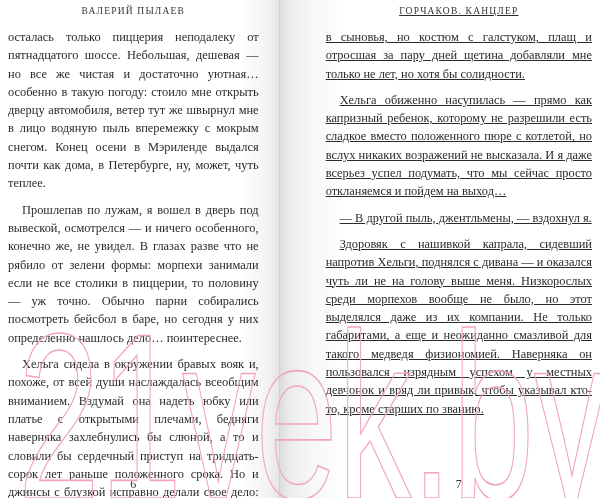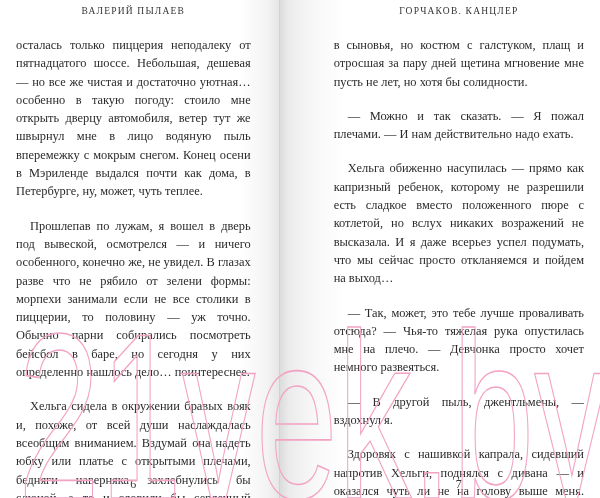--- a/index.html
+++ b/index.html
@@ -15,28 +15,29 @@
   .page-left {
     width: 300px;
     background: linear-gradient(to right, #ffffff 0%, #ffffff 86%, #f3f3f3 96%, #e6e6e6 100%);
     padding: 0 12px 0 0;
   }
   .page-right {
     width: 344px;
     background: linear-gradient(to right, #dcdcdc 0%, #ececec 3%, #f7f7f7 10%, #ffffff 20%, #ffffff 100%);
     padding: 0 0 0 38px;
     border-left: 1px solid #d2d2d2;
+    text-decoration: underline;
   }
   .running-head {
     font-size: 9.5px; letter-spacing: 1.2px; text-transform: uppercase;
     text-align: center; color: #333; height: 20px; line-height: 22px;
   }
   .page-left .running-head { padding-left: 0; }
   .text-block { font-size: 12.4px; line-height: 18.3px; margin-top: 1px; }
-  .text-block p { margin: 16px; text-align: justify; text-indent: 14px; hyphens: manual; }
+  .text-block p { margin: 8px; text-align: justify; text-indent: 14px; hyphens: manual; }
   .text-block p.cont { text-indent: 0; }
   .page-number {
     position: absolute; bottom: 6px; left: 0; right: 0; text-align: center;
     font-size: 12px; color: #333;
   }
   .page-left .page-number { right: 12px; }
   .page-right .page-number { left: 38px; }
   .watermark {
     position: absolute; left: 0; top: 0; width: 600px; height: 498px; pointer-events: none;
   }
@@ -52,24 +53,22 @@
       <p>Прошлепав по лужам, я вошел в дверь под вывеской, осмотрелся — и ничего особенного, конечно же, не увидел. В глазах разве что не рябило от зелени формы: морпехи занимали если не все столики в пиццерии, то половину — уж точно. Обычно парни собирались посмотреть бейсбол в баре, но сегодня у них определенно нашлось дело… поинтереснее.</p>
       <p>Хельга сидела в окружении бравых вояк и, похоже, от всей души наслаждалась всеобщим вниманием. Вздумай она надеть юбку или платье с открытыми плечами, бедняги наверняка захлебнулись бы слюной, а то и словили бы сердечный приступ на тридцать-сорок лет раньше положенного срока. Но и джинсы с блузкой исправно делали свое дело: ее высочество собрала целую толпу обожателей. Может, слегка подвыпившую — и все же вполне приличную и задорно-веселую. Настолько, что у меня на мгновение даже мелькнула мысль присоединиться.</p>
 
     </div>
     <div class="page-number">6</div>
   </div>
 
   <div class="page page-right">
     <div class="running-head">ГОРЧАКОВ. КАНЦЛЕР</div>
     <div class="text-block">
-      <p class="cont">в сыновья, но костюм с галстуком, плащ и отросшая за пару дней щетина мгновение мне пусть не лет, но хотя бы солидности.</p>
-      <p>— Можно и так сказать. — Я пожал плечами. — И нам действительно надо ехать.</p>
+      <p class="cont">в сыновья, но костюм с галстуком, плащ и отросшая за пару дней щетина добавляли мне только не лет, но хотя бы солидности.</p>
       <p>Хельга обиженно насупилась — прямо как капризный ребенок, которому не разрешили есть сладкое вместо положенного пюре с котлетой, но вслух никаких возражений не высказала. И я даже всерьез успел подумать, что мы сейчас просто откланяемся и пойдем на выход…</p>
-      <p>— Так, может, это тебе лучше проваливать отсюда? — Чья-то тяжелая рука опустилась мне на плечо. — Девчонка просто хочет немного развеяться.</p>
       <p>— В другой пыль, джентльмены, — вздохнул я.</p>
       <p>Здоровяк с нашивкой капрала, сидевший напротив Хельги, поднялся с дивана — и оказался чуть ли не на голову выше меня. Низкорослых среди морпехов вообще не было, но этот выделялся даже из их компании. Не только габаритами, а еще и неожиданно смазливой для такого медведя физиономией. Наверняка он пользовался изрядным успехом у местных девчонок и вряд ли привык, чтобы указывал кто-то, кроме старших по званию.</p>
 
     </div>
     <div class="page-number">7</div>
   </div>
 </div>
 
 <svg class="watermark" viewBox="0 0 600 498" xmlns="http://www.w3.org/2000/svg">
   <text x="18" y="498" font-family="Liberation Sans, DejaVu Sans, sans-serif" font-size="235" font-weight="400" textLength="590" lengthAdjust="spacingAndGlyphs" fill="none" stroke="#f2a3c4" stroke-width="1.6">21vek.by</text>

